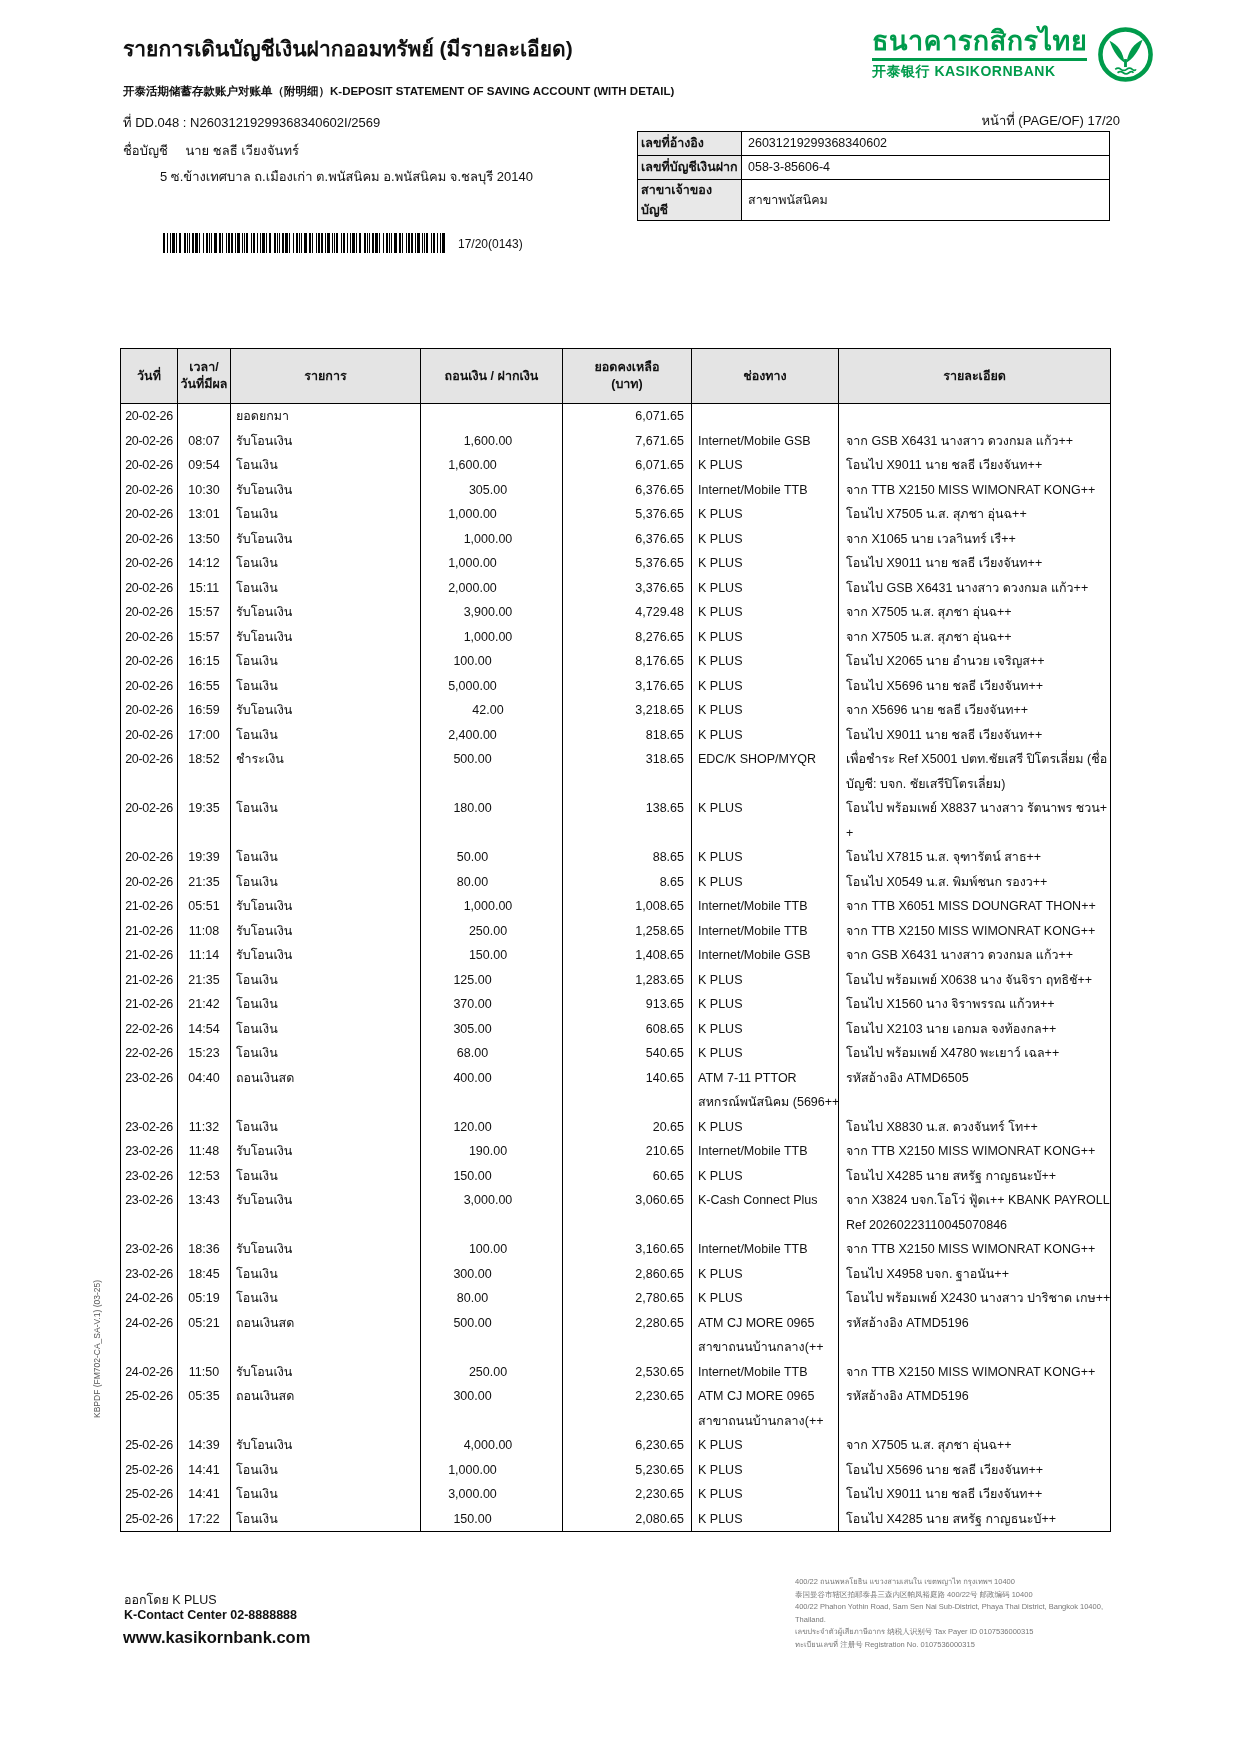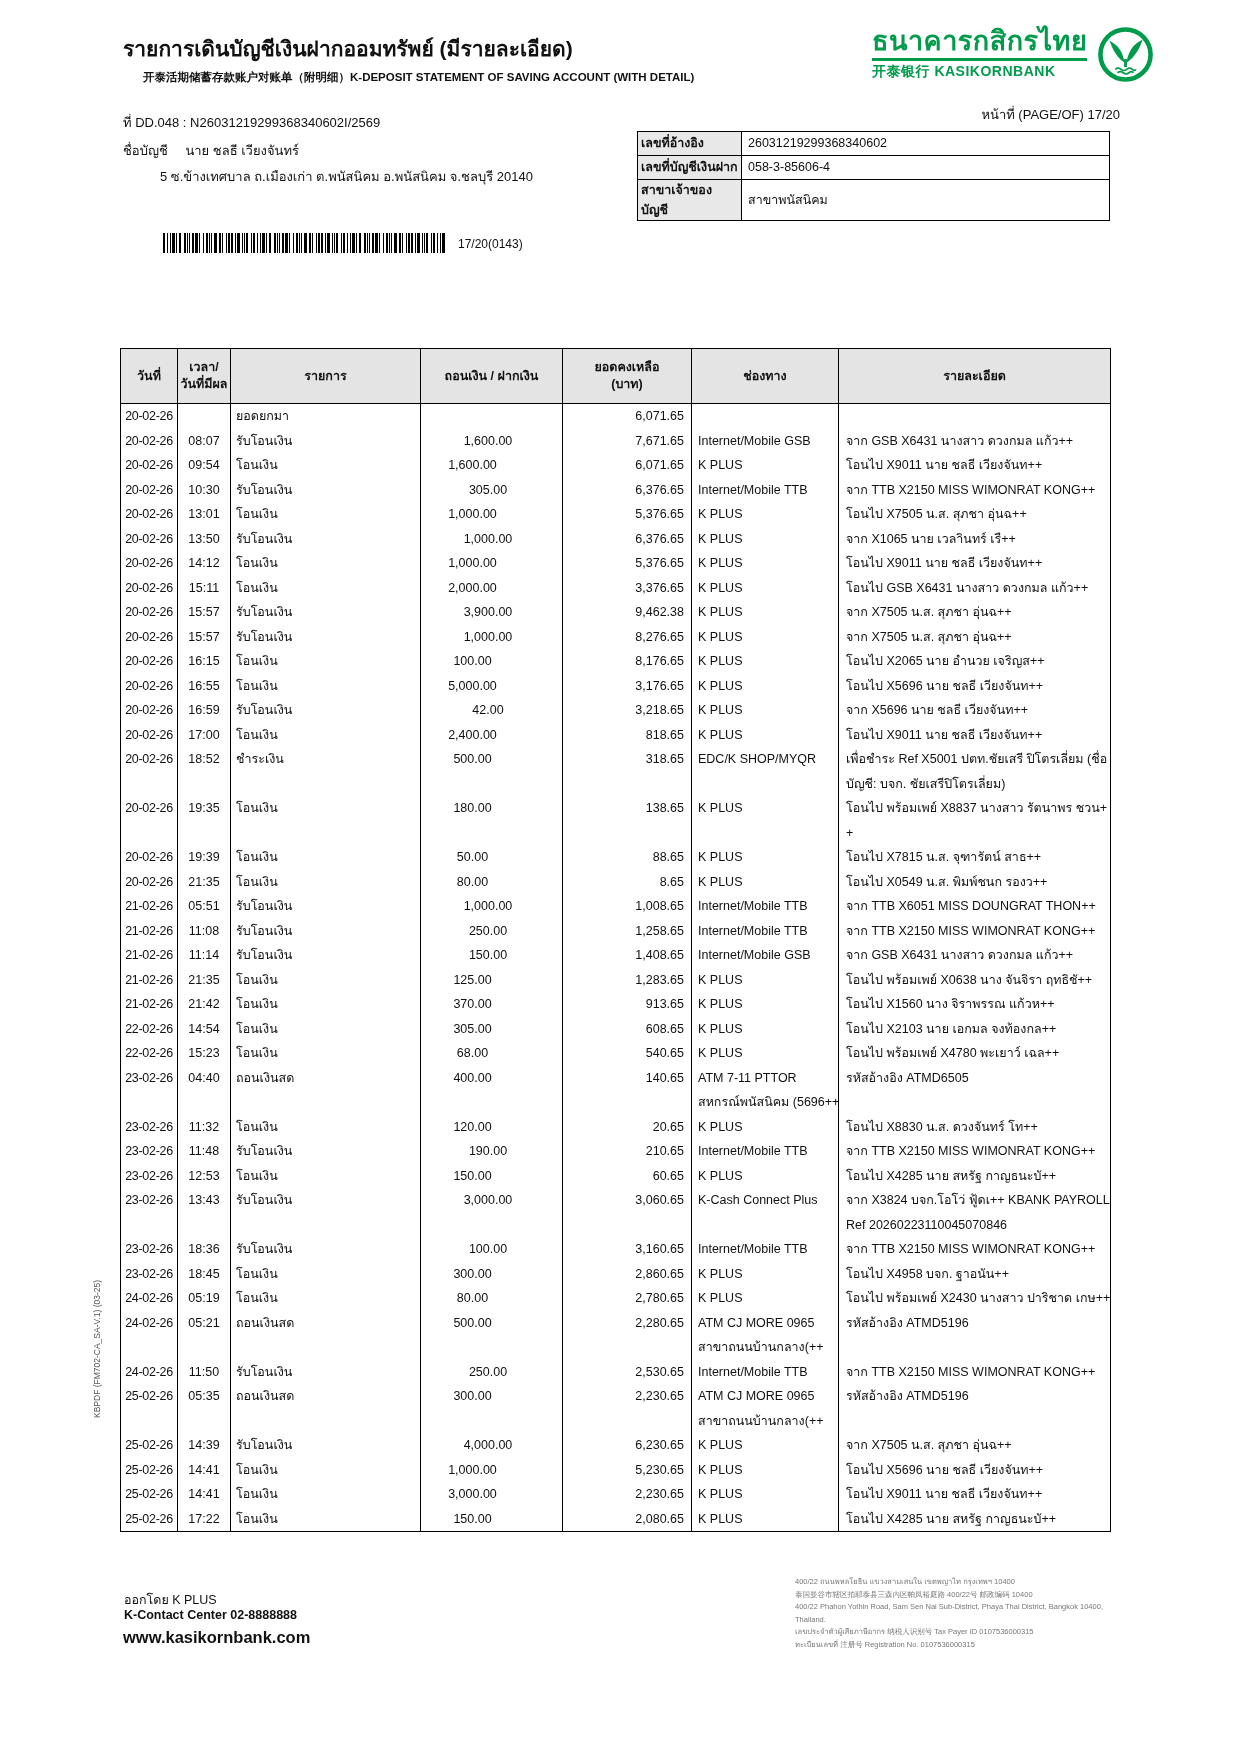--- a/index.html
+++ b/index.html
@@ -2,28 +2,28 @@
 <html><head>
 <meta charset="utf-8">
 <style>
   * { margin:0; padding:0; box-sizing:border-box; }
   html,body { background:#fff; }
   body { font-family:"Liberation Sans", sans-serif; color:#111; }
   #page { position:relative; width:1239px; height:1754px; background:#fff; overflow:hidden; }
 
   
   .title-th   { position:absolute; left:123px; top:32px;  font-size:21px; font-weight:bold; }
-  .subtitle   { position:absolute; left:123px; top:70px;  font-size:11.5px; font-weight:bold;margin-left:20px; }
+  .subtitle   { position:absolute; left:123px; top:84px;  font-size:11.5px; font-weight:bold; }
   .logo-block { position:absolute; left:872px; top:26px; display:flex; align-items:flex-start; }
   .logo-text  { text-align:left; }
   .bank-th    { font-size:27px; font-weight:bold; color:var(--green); letter-spacing:0.5px; line-height:30px; }
   .bank-rule  { height:2.5px; background:var(--green); margin:2px 0 2px 0; }
   .bank-sub   { font-size:14px; font-weight:bold; color:var(--green); letter-spacing:0.5px; }
   .logo-mark  { width:57px; height:57px; margin-left:10px; }
-  .page-of    { position:absolute; left:860px; top:104px; width:260px; text-align:right; font-size:13px; }
+  .page-of    { position:absolute; left:860px; top:110px; width:260px; text-align:right; font-size:13px; }
 
   .doc-no     { position:absolute; left:123px; top:112px; font-size:13px; }
   .acct-line  { position:absolute; left:123px; top:140px; font-size:13px; }
   .acct-line .lab { margin-right:14px; }
   .acct-addr  { position:absolute; left:160px; top:166px; font-size:13px; }
 
   
   .info-box { position:absolute; left:637px; top:131px; border-collapse:collapse; table-layout:fixed; width:473px; }
   .info-box td { border:1px solid #000; font-size:12.5px; height:23.75px; padding:0 6px; vertical-align:middle; }
   .info-box td.lbl { background:#e8e8e8; width:104px; font-weight:bold; padding:0 3px; }
@@ -419,21 +419,21 @@
           <td class="c-time">
             <div>15:57</div>
           </td>
           <td class="c-type">
             <div>รับโอนเงิน</div>
           </td>
           <td class="c-amt">
             <div class="dep">3,900.00</div>
           </td>
           <td class="c-bal">
-            <div>9,462.38</div>
+            <div>4,729.48</div>
           </td>
           <td class="c-chan">
             <div>K PLUS</div>
           </td>
           <td class="c-det">
             <div>จาก X7505 น.ส. สุภชา อุ่นฉ++</div>
           </td>
         </tr>
         <tr>
           <td class="c-date">

